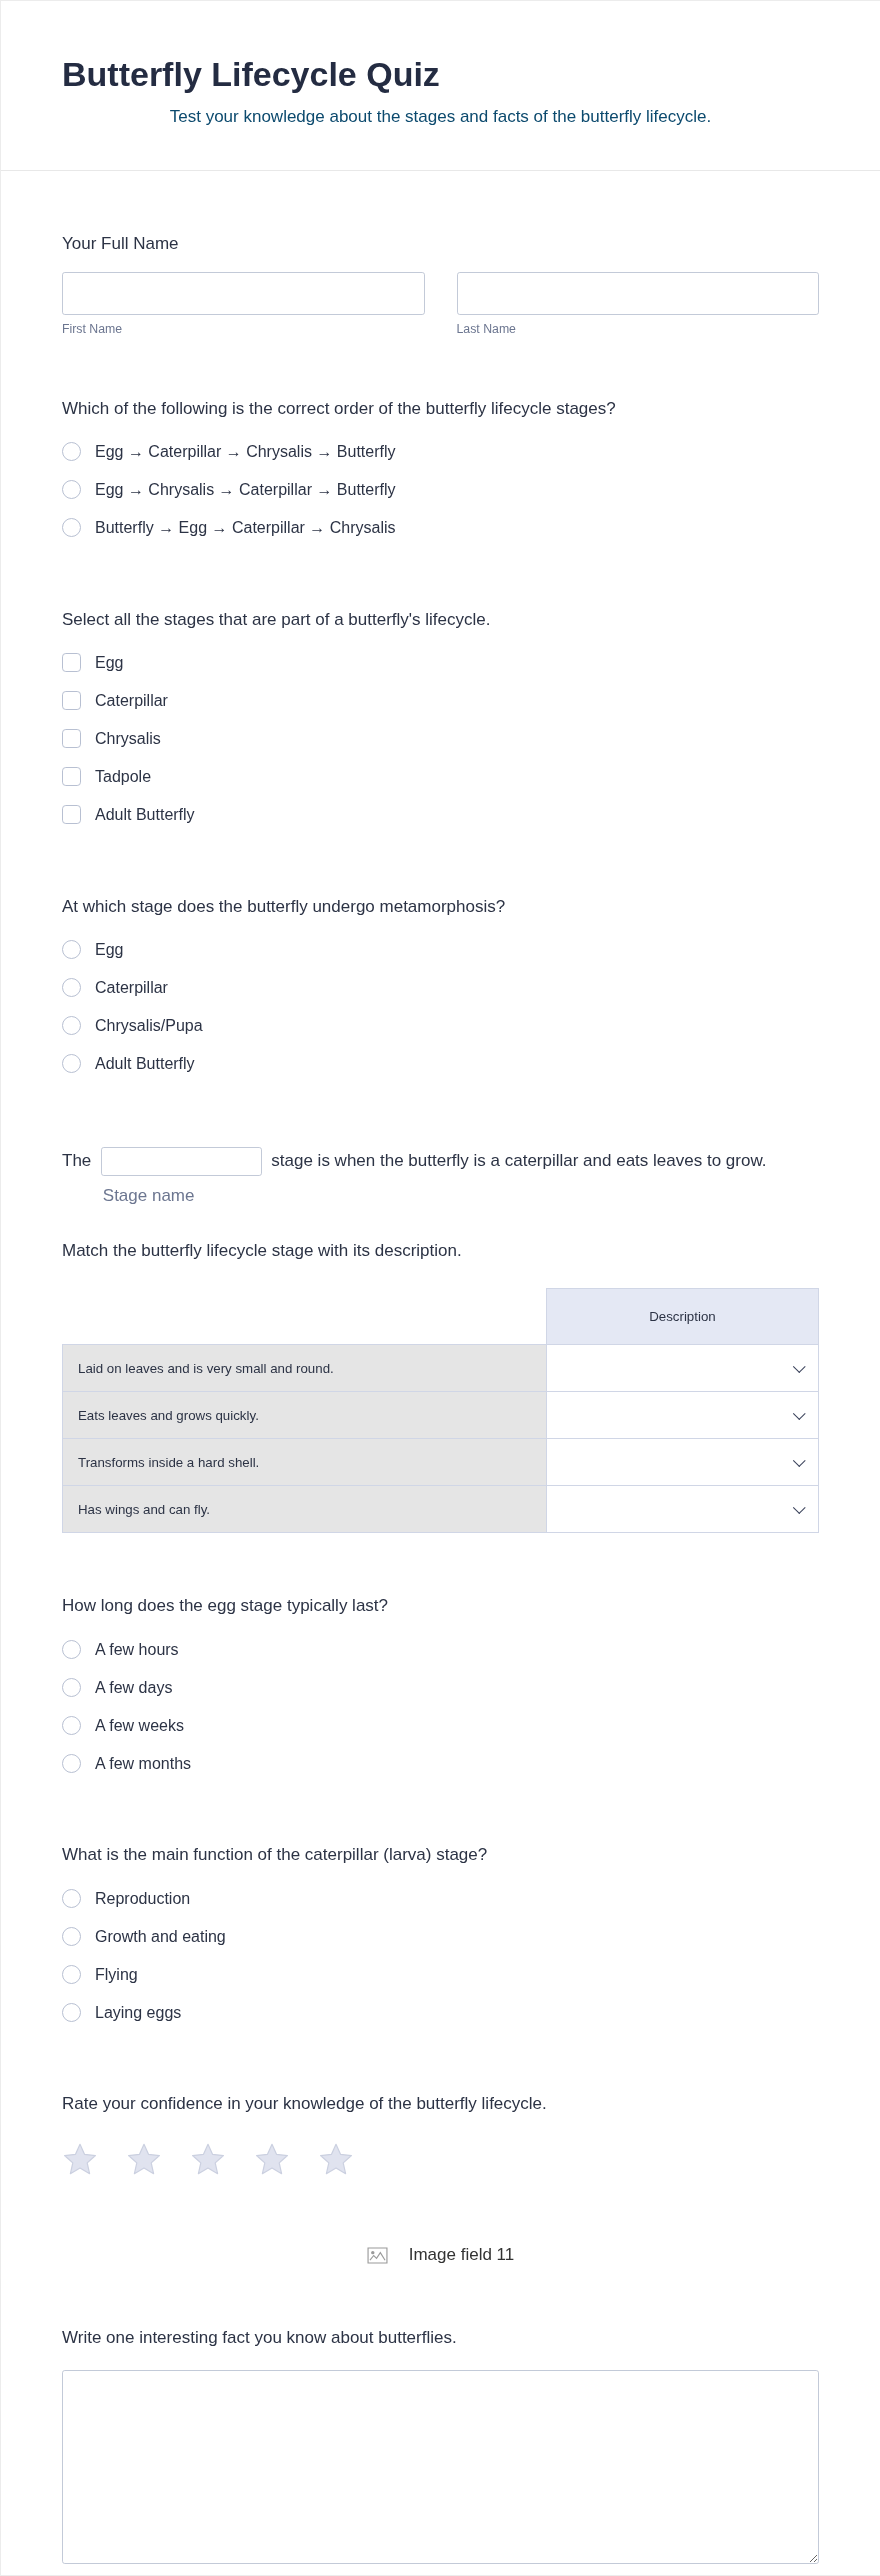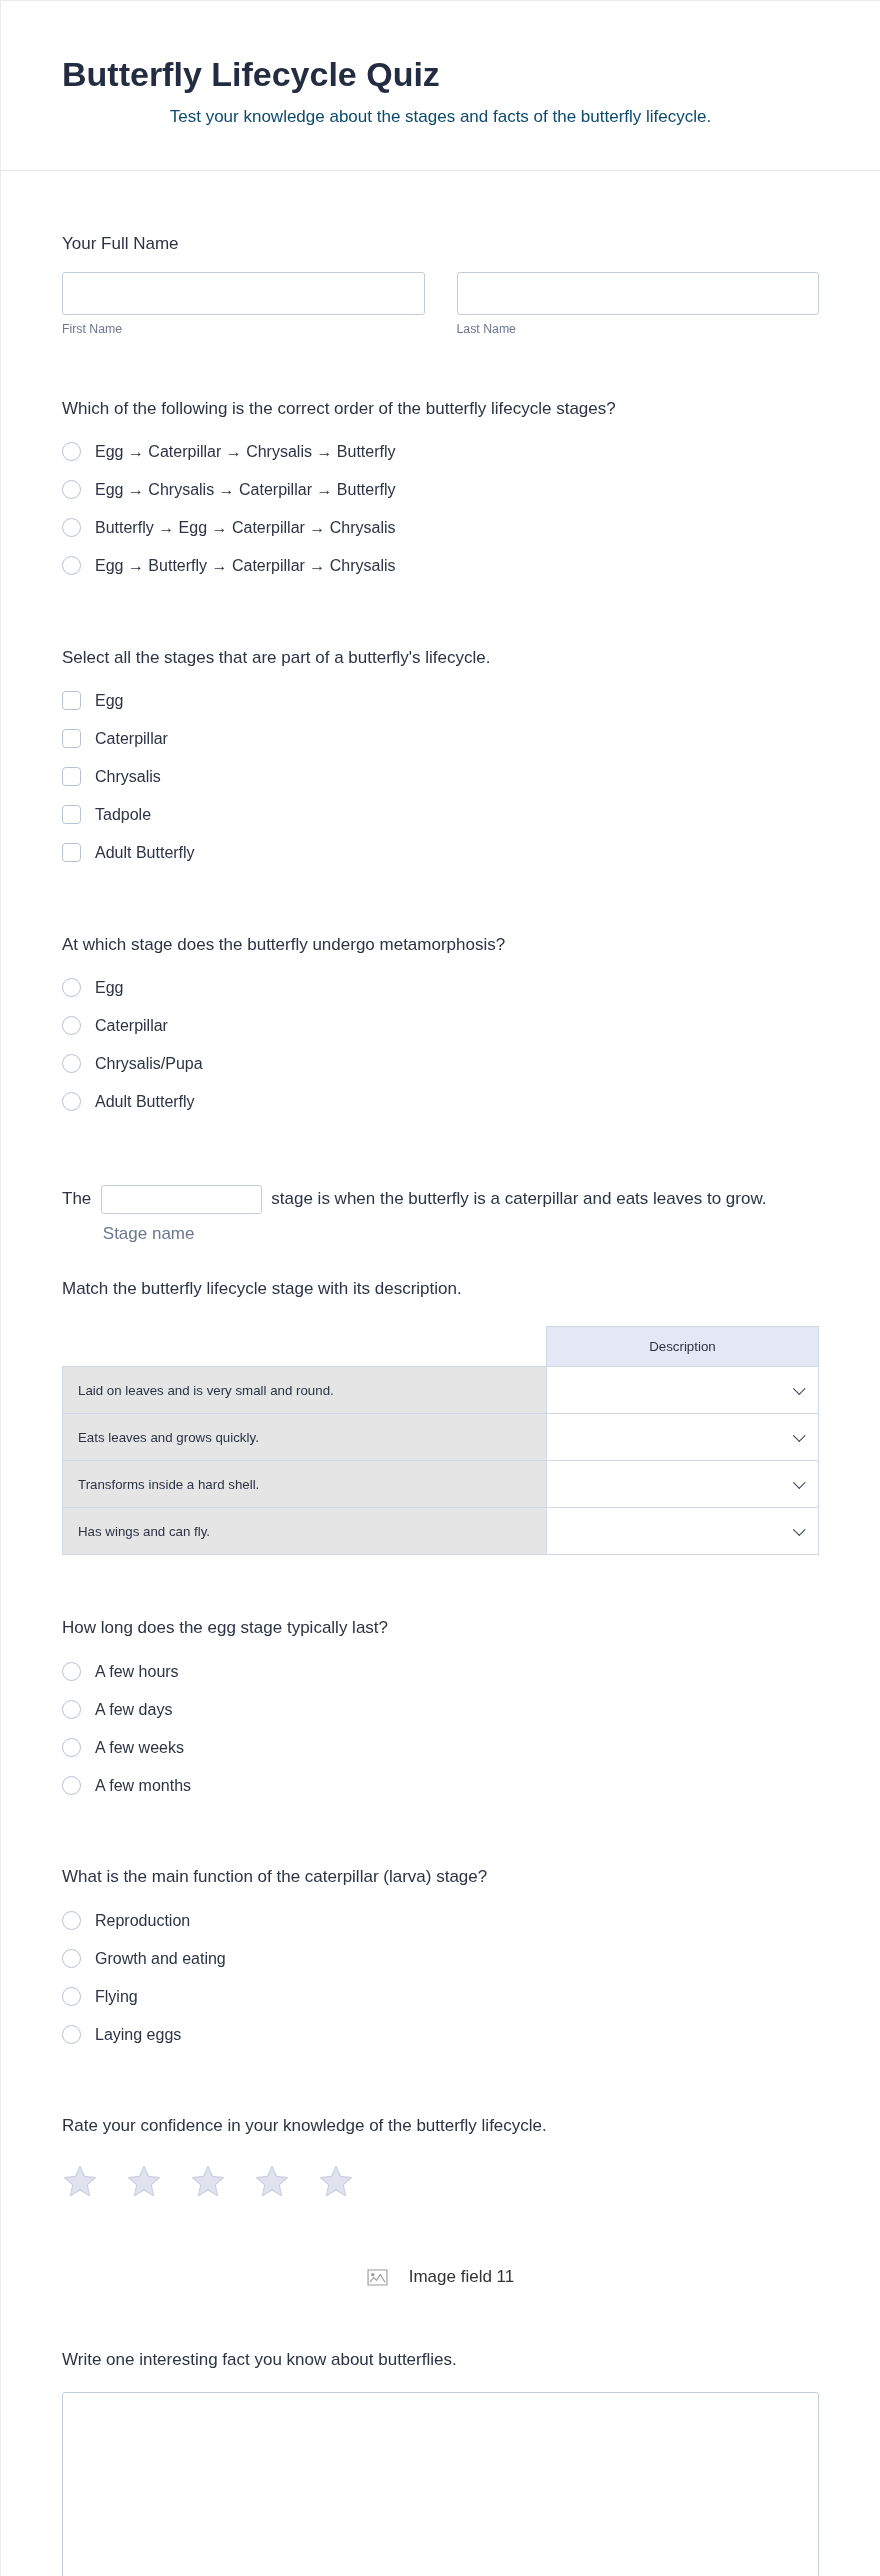--- a/index.html
+++ b/index.html
@@ -122,21 +122,21 @@
   .matrix {
     width: 100%;
     border-collapse: collapse;
     margin-top: 24.6px;
     table-layout: fixed;
   }
   .matrix th.corner { border: none; background: transparent; width: 64%; }
   .matrix th.mhead {
     background: #e4e8f4;
     border: 0.9px solid #d0d6e6;
-    height: 40px;
+    height: 56px;
     font-size: 13.3px;
     font-weight: 400;
     color: #2c3345;
     text-align: center;
   }
   .matrix td { border: 0.9px solid #d0d6e6; height: 47px; }
   .matrix td.mlabel {
     background: #e5e5e5;
     font-size: 13.3px;
     color: #2c3345;
@@ -212,24 +212,20 @@
           <span class="radio"></span>
           <span class="opt-text">Egg → Caterpillar → Chrysalis → Butterfly</span>
         </div>
         <div class="opt-row">
           <span class="radio"></span>
           <span class="opt-text">Egg → Chrysalis → Caterpillar → Butterfly</span>
         </div>
         <div class="opt-row">
           <span class="radio"></span>
           <span class="opt-text">Butterfly → Egg → Caterpillar → Chrysalis</span>
-        </div>
-        <div class="opt-row">
-          <span class="radio"></span>
-          <span class="opt-text">Egg → Butterfly → Caterpillar → Chrysalis</span>
         </div>
       </div>
     </section>
 
     <section class="q">
       <div class="q-label">Select all the stages that are part of a butterfly's lifecycle.</div>
       <div class="opt-list">
         <div class="opt-row">
           <span class="checkbox"></span>
           <span class="opt-text">Egg</span>

